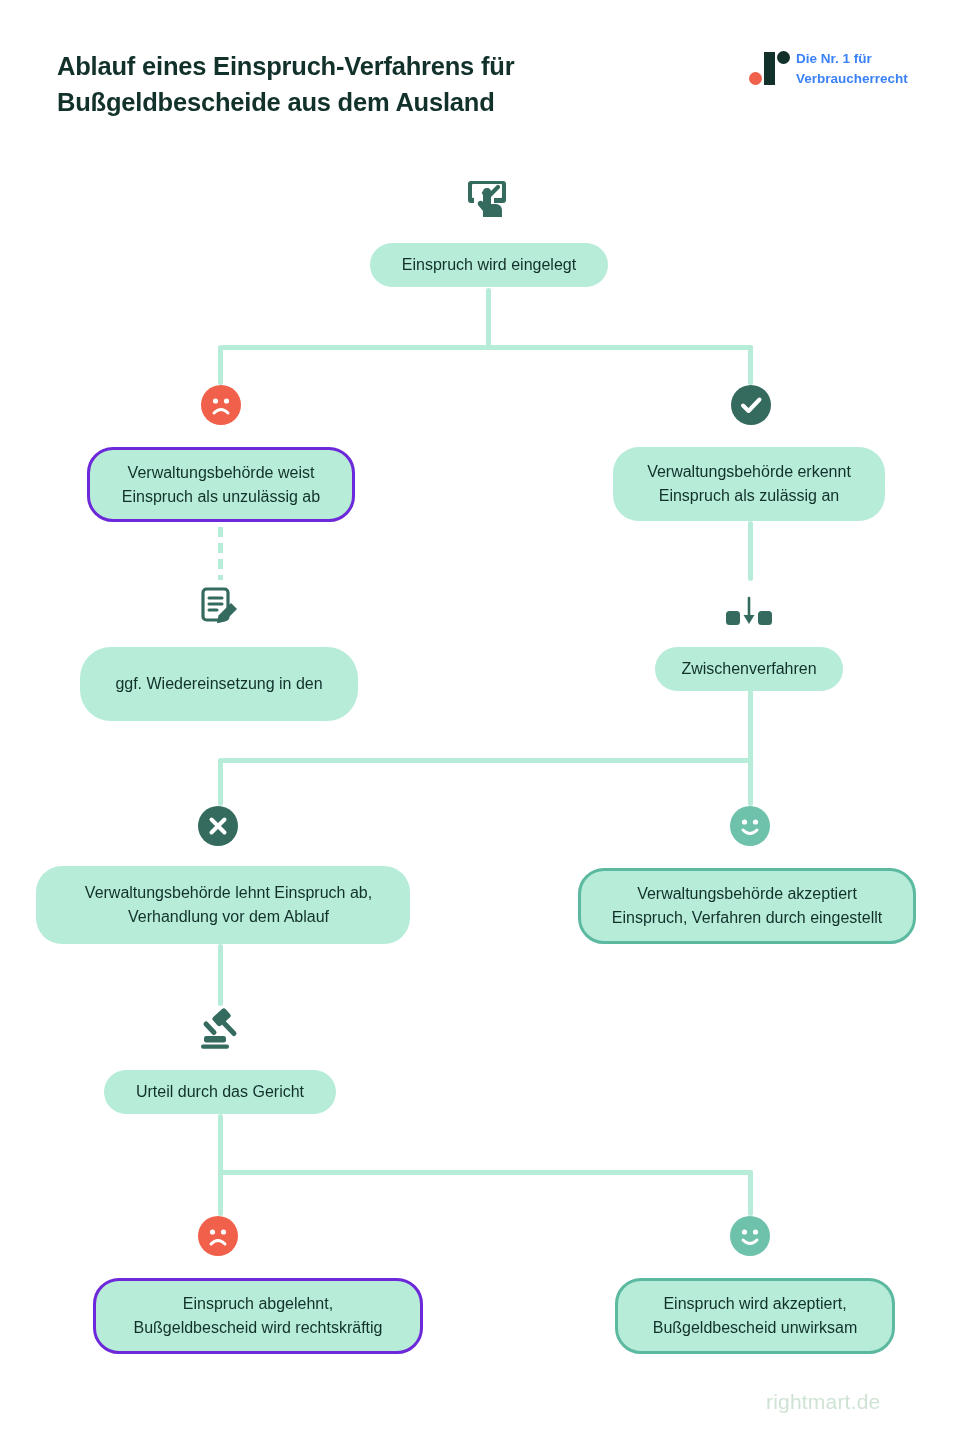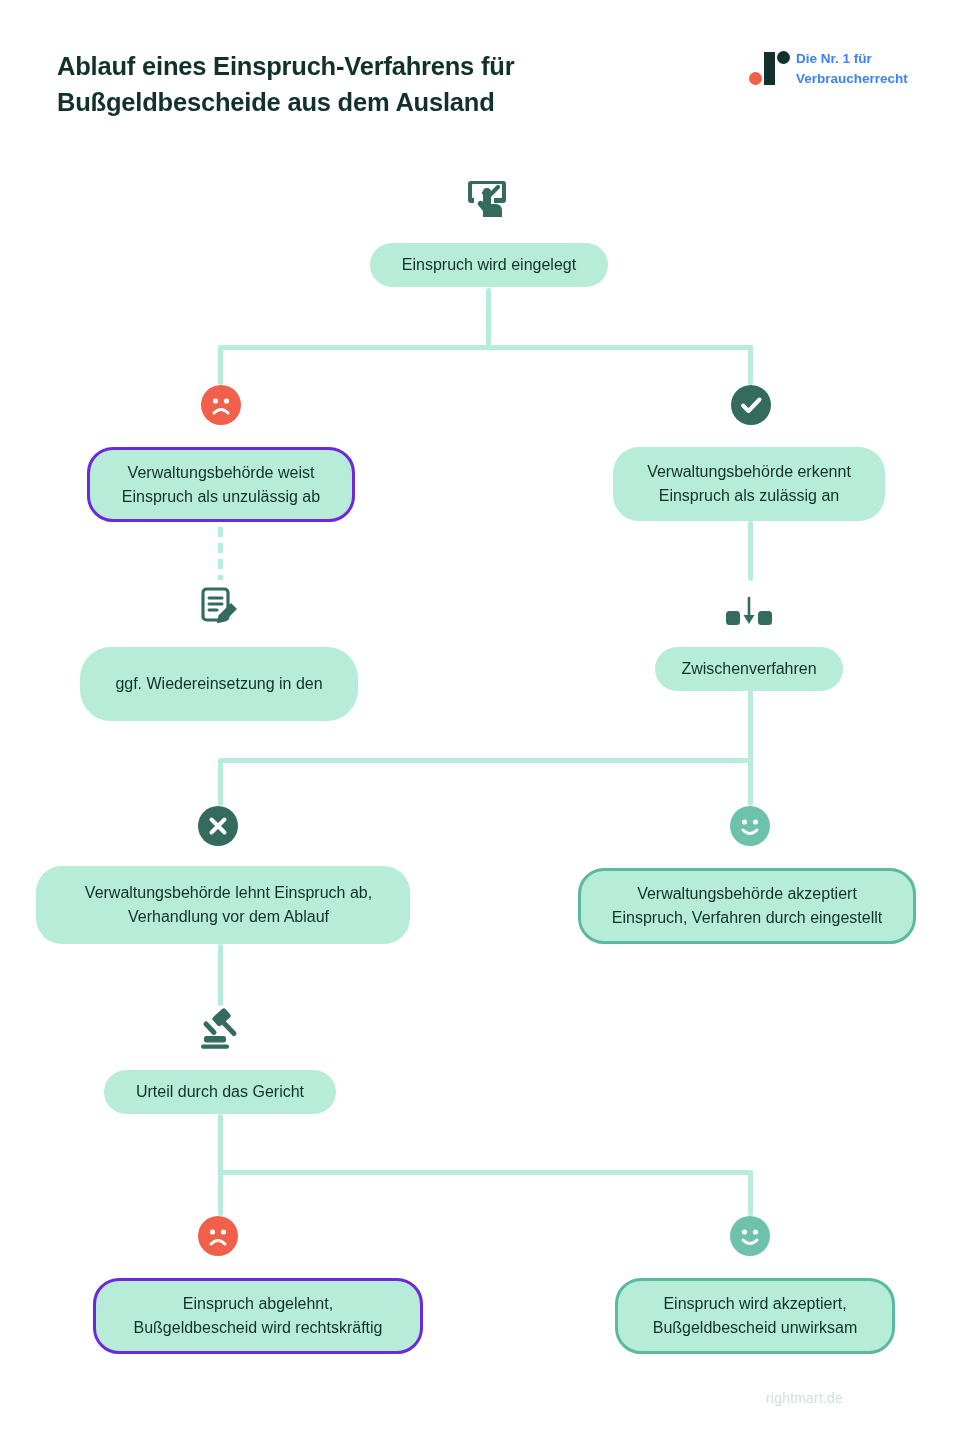--- a/index.html
+++ b/index.html
@@ -71,21 +71,21 @@
     font-weight: bold;
     line-height: 1.45;
     color: #3b82f6;
     white-space: nowrap;
   }
 
   #footer {
     position: absolute;
     left: 766px;
     top: 1390px;
-    font-size: 14px;
+    font-size: 21px;
     color: #cfe3d4;
     letter-spacing: 0.2px;
   }
 
   
   .conn {
     position: absolute;
     background: #b7ecd9;
   }
   .conn.v { width: 5px; border-radius: 2.5px; }

